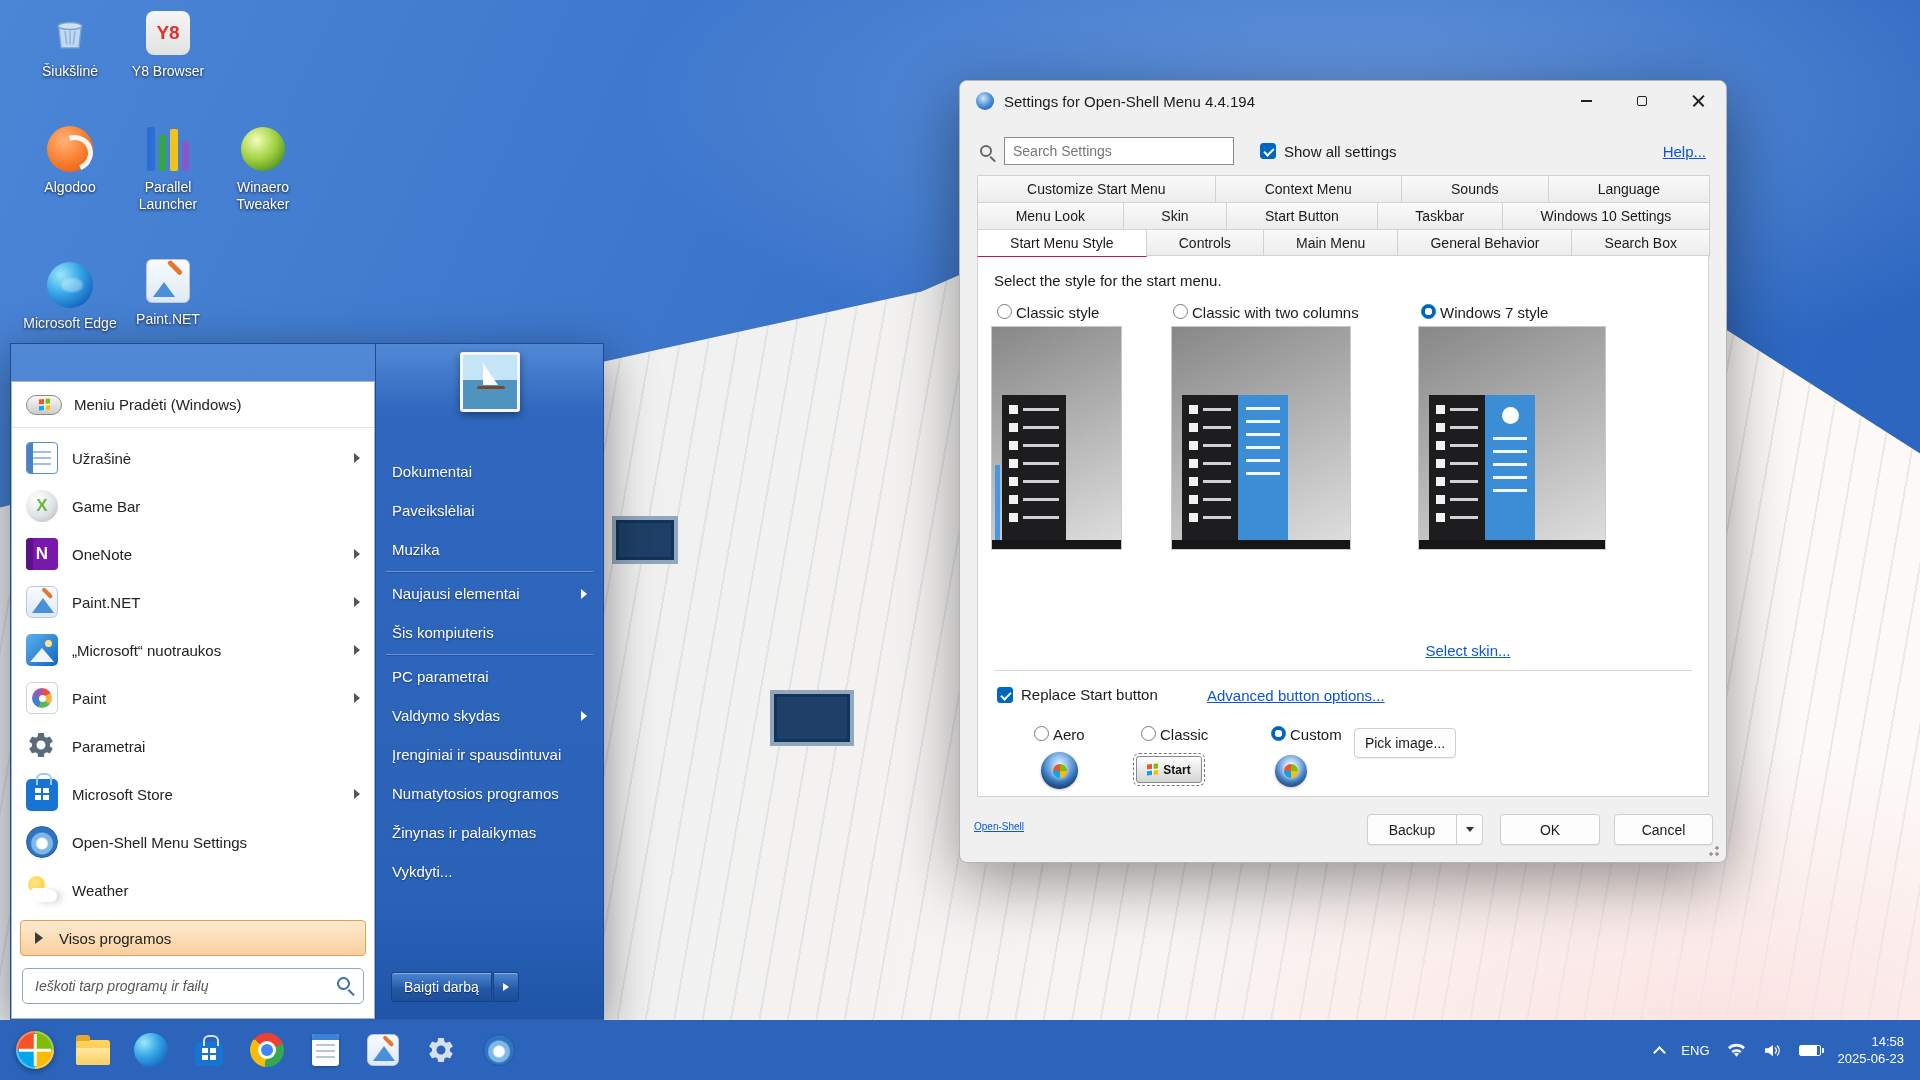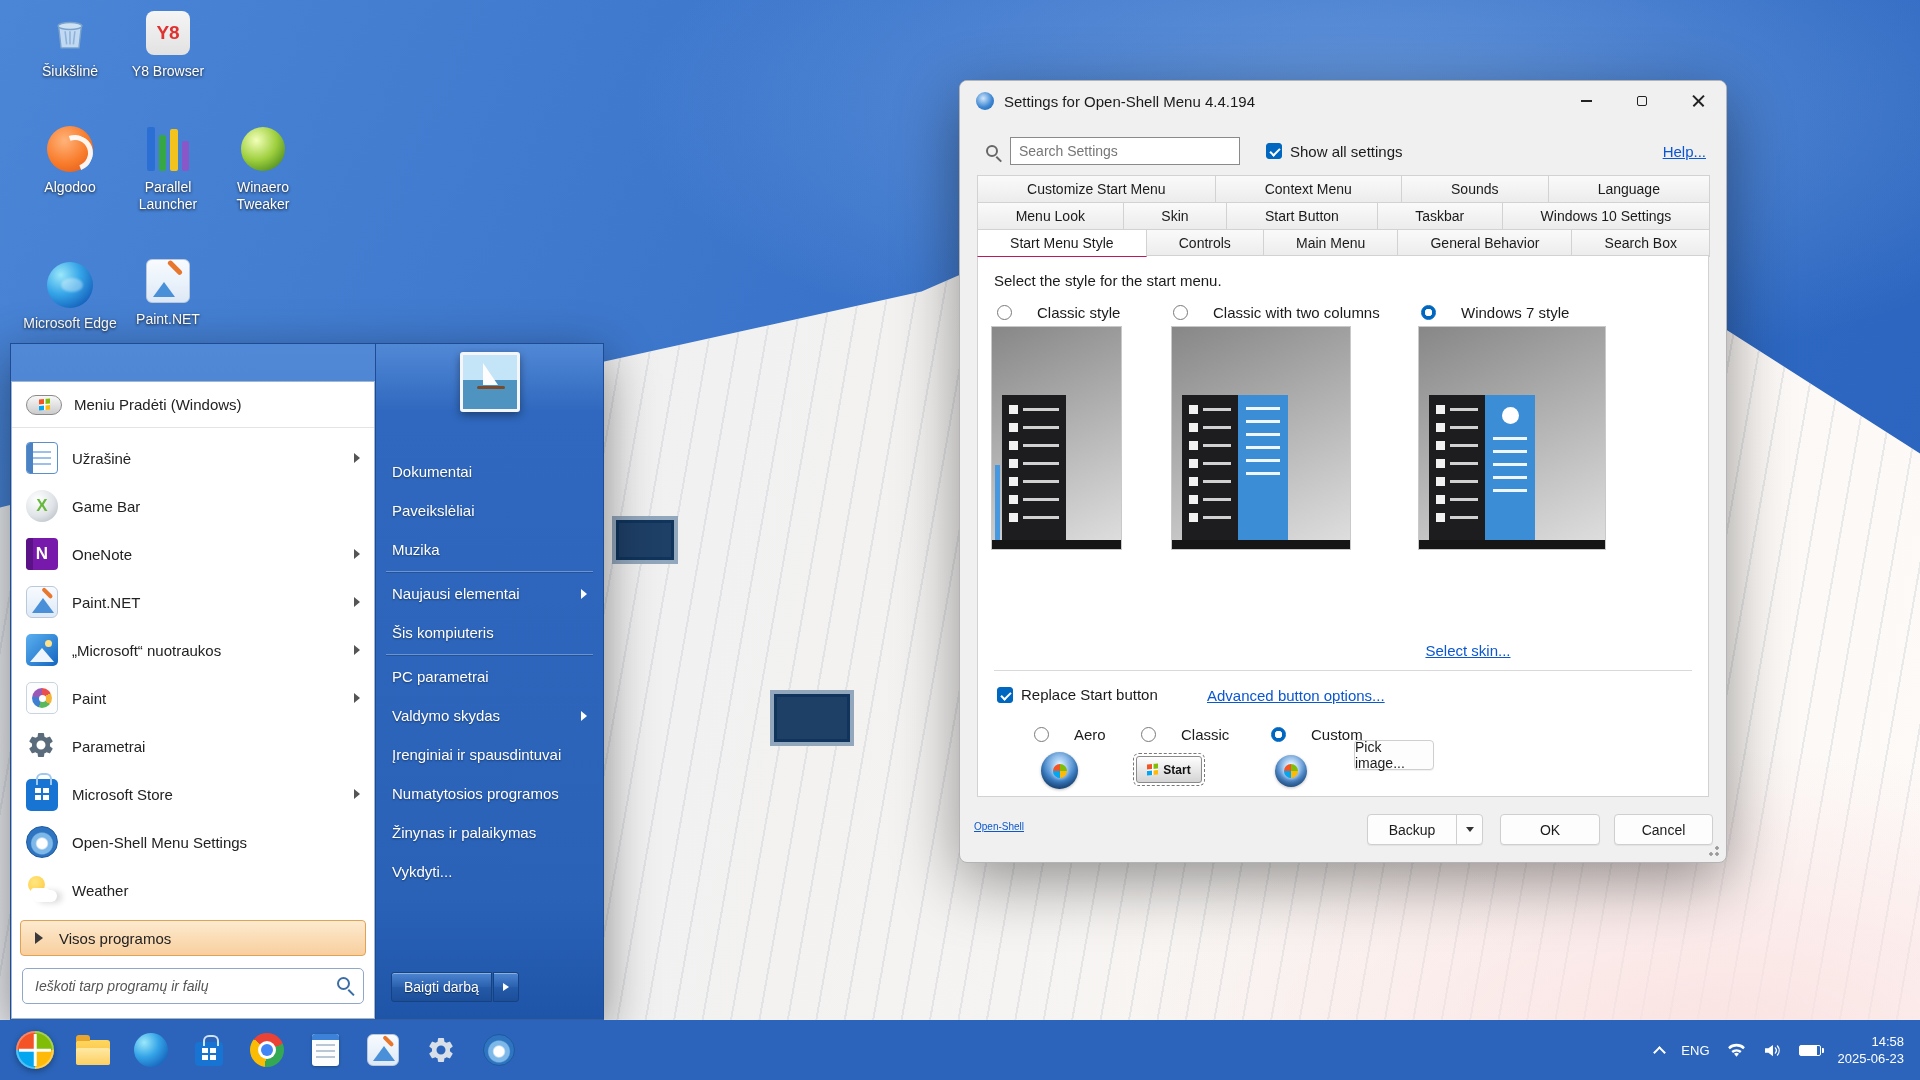--- a/index.html
+++ b/index.html
@@ -107,38 +107,38 @@
   .dlg-ico{width:18px;height:18px;border-radius:50%;background:radial-gradient(circle at 40% 35%,#cfe6fb,#3f88d4 55%,#1a5caa);flex:none}
   .dlg-title{font-size:15px;color:#1b1b1b;white-space:nowrap}
   .dlg-winbtns{margin-left:auto;display:flex;height:40px}
   .wbtn{width:56px;height:100%;display:flex;align-items:center;justify-content:center;cursor:pointer}
   .gly-min{width:11px;height:1.5px;background:#222}
   .gly-max{width:10px;height:10px;border:1.4px solid #222;border-radius:2px}
   .gly-close{position:relative;width:13px;height:13px}
   .gly-close::before,.gly-close::after{content:"";position:absolute;left:-1px;top:5.5px;width:15px;height:1.5px;background:#222}
   .gly-close::before{transform:rotate(45deg)}.gly-close::after{transform:rotate(-45deg)}
 
-  .dlg-search{position:absolute;left:6px;right:0;top:54px;height:32px;display:flex;align-items:center;padding:0 20px}
+  .dlg-search{position:absolute;left:0;right:0;top:54px;height:32px;display:flex;align-items:center;padding:0 20px}
   .dmag{position:relative;width:12px;height:12px;border:2px solid #666;border-radius:50%;flex:none}
   .dmag::after{content:"";position:absolute;left:9px;top:9px;width:7px;height:2px;background:#666;transform:rotate(45deg);transform-origin:0 0}
   .dlg-search input{width:230px;height:28px;margin-left:12px;border:1px solid #8a8a8a;padding:0 8px;font-size:14px;color:#333;background:#fff;outline:none}
   .dlg-search input::placeholder{color:#767676;font-style:normal}
   .chk-row{display:flex;align-items:center;gap:8px;margin-left:26px;font-size:15px;color:#1b1b1b;cursor:pointer}
   .checkbox{width:16px;height:16px;border-radius:3px;background:#0067c0;border:1px solid #0067c0;position:relative;flex:none}
   .checkbox::after{content:"";position:absolute;left:3px;top:3.5px;width:8px;height:4px;border-left:2px solid #fff;border-bottom:2px solid #fff;transform:rotate(-45deg)}
   .dlg-help{margin-left:auto;font-size:15px;color:#0b57d0;text-decoration:underline;cursor:pointer}
 
   .tabs{position:absolute;left:17px;right:17px;top:94px}
   .tabrow{display:flex;height:27px}
   .tab{flex:1 1 auto;display:flex;align-items:center;justify-content:center;padding:0 10px;font-size:14px;color:#1b1b1b;background:linear-gradient(#fafafa,#ececec);border:1px solid #d2d2d2;cursor:pointer;white-space:nowrap;margin-right:-1px;margin-bottom:-1px}
   .tab.active{background:#fff;position:relative;z-index:3;border-bottom:1px solid #be185d}
 
   .pane{position:absolute;left:17px;right:17px;top:174px;height:542px;background:#fff;border:1px solid #d2d2d2;z-index:1}
   .pane-h{position:absolute;left:16px;top:16px;font-size:15px;color:#1b1b1b}
-  .opt{position:absolute;display:flex;align-items:center;gap:25px;font-size:15px;color:#1b1b1b;cursor:pointer;white-space:nowrap}
+  .opt{position:absolute;display:flex;gap:4px;font-size:15px;color:#1b1b1b;cursor:pointer;white-space:nowrap}
   .radio{width:15px;height:15px;border-radius:50%;border:1px solid #7a7a7a;background:#fff;flex:none}
   .radio.checked{border:1px solid #0067c0;background:radial-gradient(circle,#fff 0 3.5px,#0067c0 4px)}
   .opt-classic{left:19px;top:48px}.opt-two{left:195px;top:48px}.opt-win7{left:443px;top:48px}
   .opt-aero{left:56px;top:470px}.opt-classicb{left:163px;top:470px}.opt-custom{left:293px;top:470px}
 
   .preview{position:absolute;top:71px;height:222px;background:linear-gradient(155deg,#878787,#e0e0e0);cursor:pointer;box-shadow:0 0 0 1px #c9c9c9}
   .pv1{left:14px;width:129px}.pv2{left:194px;width:178px}.pv3{left:441px;width:186px}
   .pv-task{position:absolute;left:0;right:0;bottom:0;height:9px;background:#161616}
   .pv-menu{position:absolute;left:10px;bottom:9px;top:68px;display:flex}
   .pv-dark{width:56px;background:#1d1d1f;display:flex;flex-direction:column;gap:9px;padding:10px 7px;position:relative}
@@ -157,21 +157,21 @@
   .replace-row{position:absolute;left:19px;top:430px;display:flex;gap:8px;align-items:flex-end;font-size:15px;color:#1b1b1b;cursor:pointer}
   .link-adv{position:absolute;left:229px;top:431px}
 
   .orb{border-radius:50%;position:absolute;box-shadow:inset 0 -4px 7px rgba(0,0,0,.35),0 1px 3px rgba(0,0,0,.25)}
   .orb::after{content:"";position:absolute;left:50%;top:50%;width:14px;height:14px;transform:translate(-50%,-50%);border-radius:50%;background:conic-gradient(#81bc06 0 25%,#ffba08 0 50%,#05a6f0 0 75%,#f35325 0);box-shadow:0 0 4px rgba(255,255,255,.8)}
   .orb-aero{left:63px;top:496px;width:37px;height:37px;background:radial-gradient(circle at 50% 30%,#cfe8ff,#3f86d0 55%,#174a8c)}
   .orb-custom{left:297px;top:499px;width:32px;height:32px;background:radial-gradient(circle at 50% 32%,#eaf5ff,#5596dc 55%,#1d5fae)}
   .img-classic{position:absolute;left:158px;top:500px;width:66px;height:27px;display:flex;align-items:center;justify-content:center;gap:5px;background:linear-gradient(#fefefe,#d4d4d4);border:1px solid #8a8a8a;border-radius:3px;outline:1px dashed #777;outline-offset:2px;cursor:pointer}
   .img-classic span{font-size:12px;font-weight:bold;color:#111}
   .btn{display:flex;align-items:center;justify-content:center;background:#fdfdfd;border:1px solid #cfcfcf;border-radius:4px;font-size:14px;color:#1b1b1b;cursor:pointer;box-shadow:0 1px 1px rgba(0,0,0,.06)}
-  .btn-pick{position:absolute;left:376px;top:484px;width:80px;height:30px}
+  .btn-pick{position:absolute;left:376px;top:472px;width:102px;height:30px}
 
   .link-openshell{position:absolute;left:14px;top:740px;font-size:10px}
   .btn-backup{position:absolute;left:407px;top:733px;width:116px;height:31px;padding:0}
   .backup-main{flex:1;text-align:center}
   .backup-split{width:26px;align-self:stretch;border-left:1px solid #cfcfcf;display:flex;align-items:center;justify-content:center}
   .caret{width:0;height:0;border-top:5px solid #333;border-left:4px solid transparent;border-right:4px solid transparent}
   .btn-ok{position:absolute;left:540px;top:733px;width:100px;height:31px}
   .btn-cancel{position:absolute;left:654px;top:733px;width:99px;height:31px}
   .grip{position:absolute;right:6px;bottom:5px;width:12px;height:12px;background:radial-gradient(circle at 3px 9px,#9a9a9a 1.5px,transparent 2px),radial-gradient(circle at 9px 9px,#9a9a9a 1.5px,transparent 2px),radial-gradient(circle at 9px 3px,#9a9a9a 1.5px,transparent 2px)}
 

